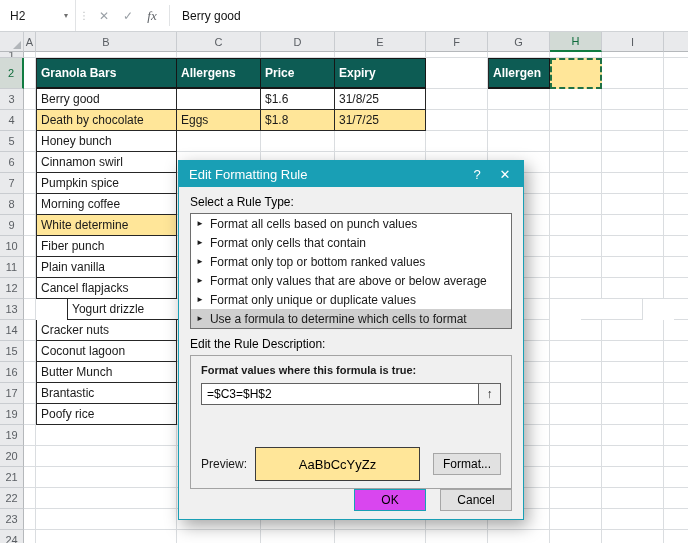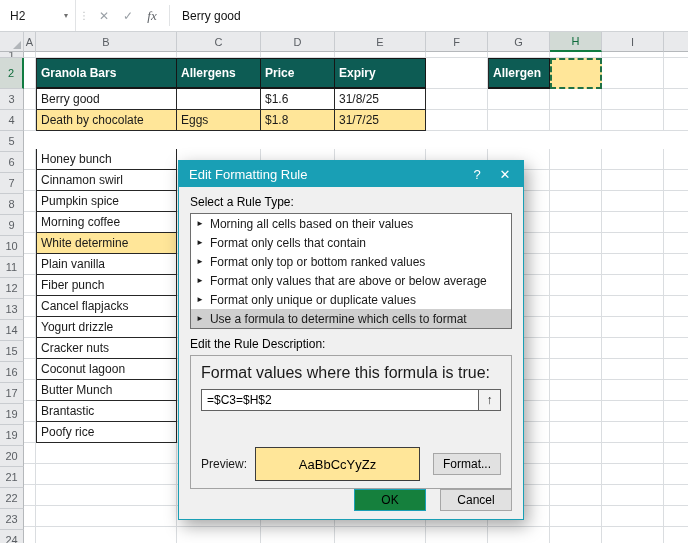--- a/index.html
+++ b/index.html
@@ -42,31 +42,31 @@
   .dlg-title{height:26px;background:#199fb5;display:flex;align-items:center;color:#fff;font-size:13px;padding:0 4px 0 10px;}
   .dlg-title .t{flex:1;}
   .dlg-tbtn{width:28px;height:100%;display:flex;align-items:center;justify-content:center;font-size:13px;color:#fff;}
   .dlg-body{position:absolute;left:0;top:26px;right:0;bottom:0;padding:8px 11px;}
   .dlg-label{font-size:12px;line-height:15px;margin-bottom:3px;color:#000;}
   .rule-list{background:#fff;border:1px solid #6e6e6e;height:116px;margin-bottom:8px;overflow:hidden;}
   .rule-item{height:19px;display:flex;align-items:center;gap:6px;padding:0 5px;font-size:12px;}
   .rule-item .arr{font-size:8px;line-height:19px;}
   .rule-item.selected{background:#cfcfcf;}
   .group{border:1px solid #a3a3a3;height:134px;padding:8px 10px;position:relative;}
-  .formula-label{font-size:16px;font-weight:normal;margin-bottom:7px;}
+  .formula-label{font-size:11px;font-weight:bold;margin-bottom:7px;}
   .formula-row{display:flex;height:22px;}
   .formula-input{flex:1;border:1px solid #616161;font-size:12px;padding:0 5px;font-family:"Liberation Sans",sans-serif;background:#fff;outline:none;color:#000;}
   .range-btn{width:22px;border:1px solid #616161;border-left:none;background:#f2f2f2;font-size:12px;display:flex;align-items:center;justify-content:center;color:#222;}
   .preview-row{position:absolute;left:10px;right:10px;bottom:7px;height:34px;display:flex;align-items:center;}
   .preview-label{font-size:12px;width:54px;}
   .preview-box{flex:1;height:34px;background:#ffe699;border:1px solid #3c3c3c;display:flex;align-items:center;justify-content:center;font-size:13px;margin-right:13px;color:#000;}
   .format-btn{width:68px;height:22px;background:#e1e1e1;border:1px solid #a6a6a6;font-size:12px;font-family:"Liberation Sans",sans-serif;}
   .dlg-actions{position:absolute;right:11px;bottom:8px;display:flex;gap:14px;}
   .btn{width:72px;height:22px;font-size:12px;font-family:"Liberation Sans",sans-serif;background:#e1e1e1;border:1px solid #a6a6a6;}
-  .btn.ok{background:#15803d;border:1px solid #199fb5;}
+  .btn.ok{background:#d946ef;border:1px solid #199fb5;}
 </style>
 </head>
 <body>
 
 <div class="formula-bar">
   <div class="name-box">
     <span>H2</span>
     <span class="caret">▾</span>
   </div>
   <div class="fb-handle">⋮</div>
@@ -158,21 +158,21 @@
       <div class="g-cell tbl bl hl" style="width: 141px;">Death by chocolate</div>
       <div class="g-cell tbl hl" style="width: 84px;">Eggs</div>
       <div class="g-cell tbl hl" style="width: 74px;">$1.8</div>
       <div class="g-cell tbl hl" style="width: 91px;">31/7/25</div>
       <div class="g-cell" style="width: 62px;"></div>
       <div class="g-cell" style="width: 62px;"></div>
       <div class="g-cell" style="width: 52px;"></div>
       <div class="g-cell" style="width: 62px;"></div>
       <div class="g-cell" style="width: 26px;"></div>
     </div>
-    <div class="g-row" style="height: 21px; margin-top: 18px;">
+    <div class="g-row" style="height: 21px;">
       <div class="g-cell" style="width: 12px;"></div>
       <div class="g-cell tbl bl" style="width: 141px;">Honey bunch</div>
       <div class="g-cell" style="width: 84px;"></div>
       <div class="g-cell" style="width: 74px;"></div>
       <div class="g-cell" style="width: 91px;"></div>
       <div class="g-cell" style="width: 62px;"></div>
       <div class="g-cell" style="width: 62px;"></div>
       <div class="g-cell" style="width: 52px;"></div>
       <div class="g-cell" style="width: 62px;"></div>
       <div class="g-cell" style="width: 26px;"></div>
@@ -220,55 +220,55 @@
       <div class="g-cell" style="width: 74px;"></div>
       <div class="g-cell" style="width: 91px;"></div>
       <div class="g-cell" style="width: 62px;"></div>
       <div class="g-cell" style="width: 62px;"></div>
       <div class="g-cell" style="width: 52px;"></div>
       <div class="g-cell" style="width: 62px;"></div>
       <div class="g-cell" style="width: 26px;"></div>
     </div>
     <div class="g-row" style="height: 21px;">
       <div class="g-cell" style="width: 12px;"></div>
+      <div class="g-cell tbl bl" style="width: 141px;">Fiber punch</div>
+      <div class="g-cell" style="width: 84px;"></div>
+      <div class="g-cell" style="width: 74px;"></div>
+      <div class="g-cell" style="width: 91px;"></div>
+      <div class="g-cell" style="width: 62px;"></div>
+      <div class="g-cell" style="width: 62px;"></div>
+      <div class="g-cell" style="width: 52px;"></div>
+      <div class="g-cell" style="width: 62px;"></div>
+      <div class="g-cell" style="width: 26px;"></div>
+    </div>
+    <div class="g-row" style="height: 21px;">
+      <div class="g-cell" style="width: 12px;"></div>
       <div class="g-cell tbl bl" style="width: 141px;">Plain vanilla</div>
       <div class="g-cell" style="width: 84px;"></div>
       <div class="g-cell" style="width: 74px;"></div>
       <div class="g-cell" style="width: 91px;"></div>
       <div class="g-cell" style="width: 62px;"></div>
       <div class="g-cell" style="width: 62px;"></div>
       <div class="g-cell" style="width: 52px;"></div>
       <div class="g-cell" style="width: 62px;"></div>
       <div class="g-cell" style="width: 26px;"></div>
     </div>
     <div class="g-row" style="height: 21px;">
       <div class="g-cell" style="width: 12px;"></div>
-      <div class="g-cell tbl bl" style="width: 141px;">Fiber punch</div>
-      <div class="g-cell" style="width: 84px;"></div>
-      <div class="g-cell" style="width: 74px;"></div>
-      <div class="g-cell" style="width: 91px;"></div>
-      <div class="g-cell" style="width: 62px;"></div>
-      <div class="g-cell" style="width: 62px;"></div>
-      <div class="g-cell" style="width: 52px;"></div>
-      <div class="g-cell" style="width: 62px;"></div>
-      <div class="g-cell" style="width: 26px;"></div>
-    </div>
-    <div class="g-row" style="height: 21px;">
-      <div class="g-cell" style="width: 12px;"></div>
       <div class="g-cell tbl bl" style="width: 141px;">Cancel flapjacks</div>
       <div class="g-cell" style="width: 84px;"></div>
       <div class="g-cell" style="width: 74px;"></div>
       <div class="g-cell" style="width: 91px;"></div>
       <div class="g-cell" style="width: 62px;"></div>
       <div class="g-cell" style="width: 62px;"></div>
       <div class="g-cell" style="width: 52px;"></div>
       <div class="g-cell" style="width: 62px;"></div>
       <div class="g-cell" style="width: 26px;"></div>
     </div>
-    <div class="g-row" style="height: 21px;">
+    <div class="g-row" style="height: 21px; gap: 31px;">
       <div class="g-cell" style="width: 12px;"></div>
       <div class="g-cell tbl bl" style="width: 141px;">Yogurt drizzle</div>
       <div class="g-cell" style="width: 84px;"></div>
       <div class="g-cell" style="width: 74px;"></div>
       <div class="g-cell" style="width: 91px;"></div>
       <div class="g-cell" style="width: 62px;"></div>
       <div class="g-cell" style="width: 62px;"></div>
       <div class="g-cell" style="width: 52px;"></div>
       <div class="g-cell" style="width: 62px;"></div>
       <div class="g-cell" style="width: 26px;"></div>
@@ -411,21 +411,21 @@
   <div class="dlg-title">
     <span class="t">Edit Formatting Rule</span>
     <span class="dlg-tbtn">?</span>
     <span class="dlg-tbtn">✕</span>
   </div>
   <div class="dlg-body">
     <div class="dlg-label">Select a Rule Type:</div>
     <div class="rule-list">
       <div class="rule-item">
         <span class="arr">►</span>
-        <span>Morning all cells based on their values</span>
+        <span>Format all cells based on punch values</span>
       </div>
       <div class="rule-item">
         <span class="arr">►</span>
         <span>Format only cells that contain</span>
       </div>
       <div class="rule-item">
         <span class="arr">►</span>
         <span>Format only top or bottom ranked values</span>
       </div>
       <div class="rule-item">

